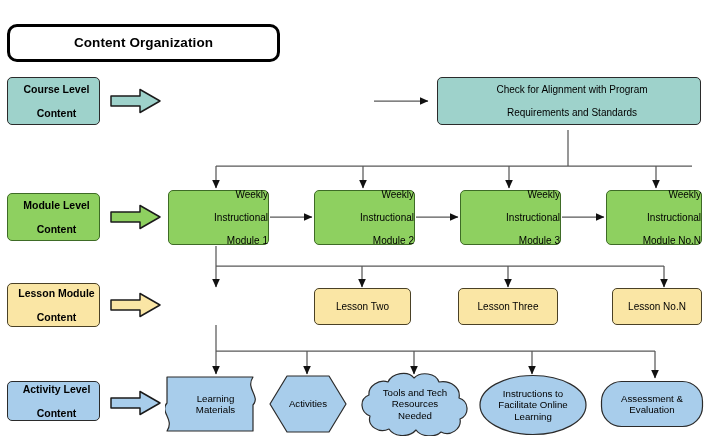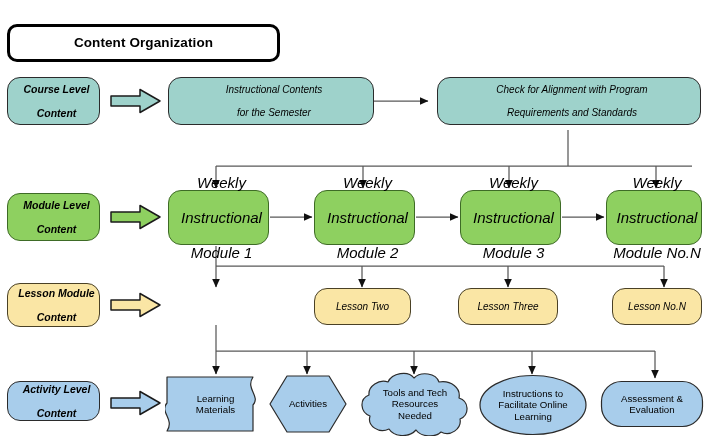--- a/index.html
+++ b/index.html
@@ -34,34 +34,33 @@
     border-radius:10px;
     background:#ffffff;
     font-size:13.5px;
     font-weight:bold;
     letter-spacing:.1px;
   }
 
   
   .rrect{
     border:1px solid #2b2b2b;
-    border-radius:13px;
-    font-style:italic;
+    border-radius:5px;
   }
   .rrect.teal{background:#9ed2cb;}
   .rrect.green{background:#8ed060;border-color:#3e6b26;}
   .rrect.yellow{background:#fae6a5;border-color:#4a4126;}
   .rrect.blue{background:#a8cdeb;border-color:#2b2b2b;}
 
   .lbl{
     font-size:10.5px;
     font-weight:bold;
   }
   .body-txt{font-size:10px;font-weight:normal;}
-  .body-txt-b{font-size:15px;font-weight:normal;}
+  .body-txt-b{font-size:10px;font-weight:normal;text-align:right;}
 
   
   .blockarrow{position:absolute;z-index:3;}
 
   
   .shape-wrap{position:absolute;z-index:3;}
   .shape-wrap svg{position:absolute;left:0;top:0;}
   .shape-text{
     position:absolute;
     left:0;top:0;
@@ -154,26 +153,20 @@
   <div class="node rrect blue lbl" style="left:7px;top:381px;width:93px;height:40px;">
     <span>
       <span>Activity Level</span><br>
       <span>Content</span>
     </span>
   </div>
   <svg class="blockarrow" style="left:110px;top:390px;" width="52" height="26" viewBox="0 0 52 26">
     <path d="M1,8 L30,8 L30,1.5 L50,13 L30,24.5 L30,18 L1,18 z" fill="#a8cdeb" stroke="#1b1b1b" stroke-width="1.5" stroke-linejoin="round"></path>
   </svg>
 
-  <div class="node rrect teal body-txt" style="left:168px;top:77px;width:206px;height:48px;">
-    <span>
-      <span>Instructional Contents</span><br>
-      <span>for the Semester</span>
-    </span>
-  </div>
 
   <div class="node rrect teal body-txt" style="left:437px;top:77px;width:264px;height:48px;">
     <span>
       <span>Check for Alignment with Program</span><br>
       <span>Requirements and Standards</span>
     </span>
   </div>
 
   <div class="node rrect green body-txt-b" style="left:168px;top:190px;width:101px;height:55px;">
     <span>

